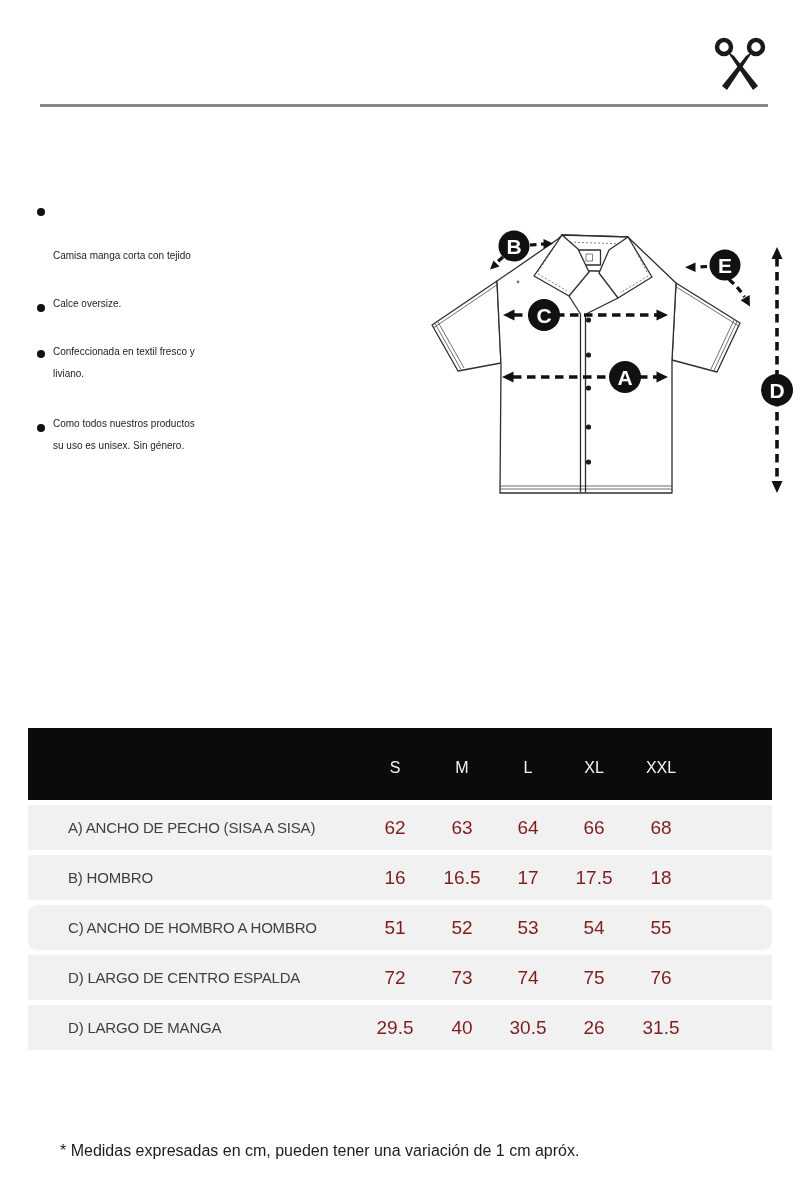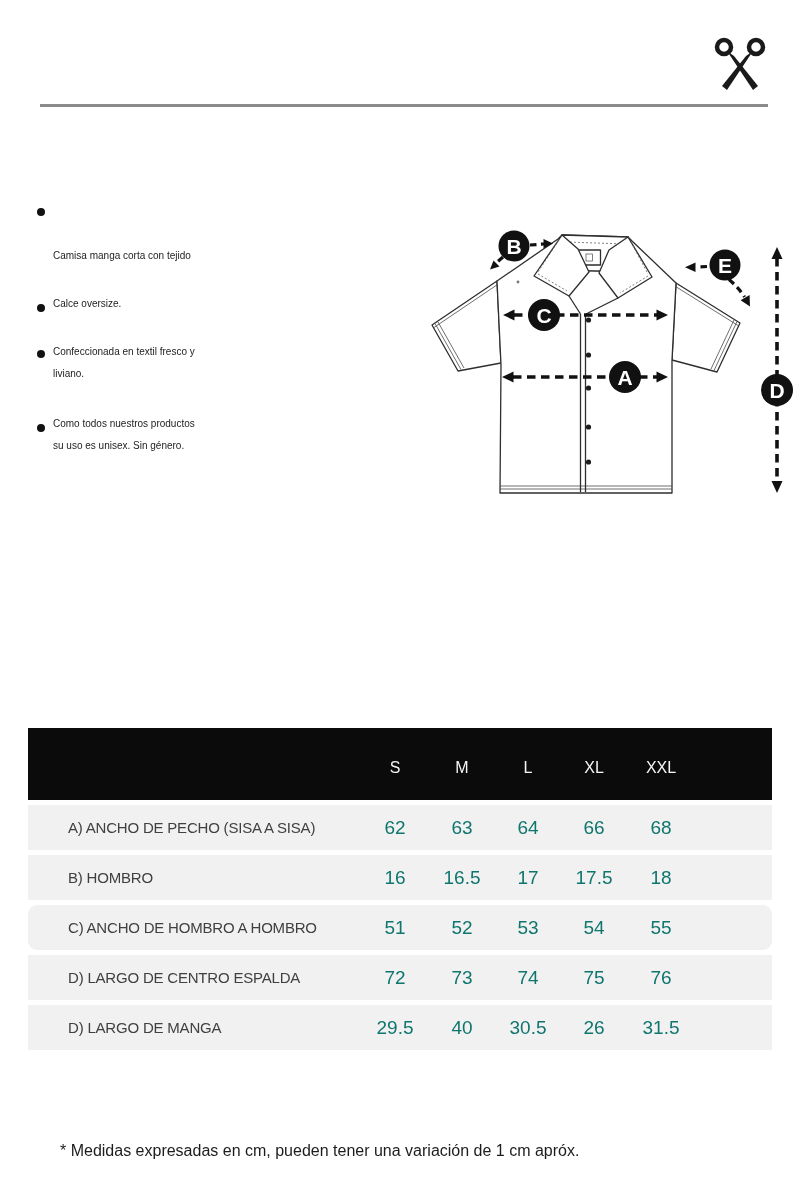--- a/index.html
+++ b/index.html
@@ -51,21 +51,21 @@
   .size-row{
     position:absolute; left:28px; width:744px; height:45px; background:#f1f1f1;
   }
   .r-0{top:805px;} .r-1{top:855px;} .r-2{top:905px;border-radius:9px;} .r-3{top:955px;} .r-4{top:1005px;}
   .row-label{
     position:absolute; left:40px; top:0; line-height:45px;
     font-size:15px; letter-spacing:-0.2px; color:#404040; white-space:nowrap;
   }
   .cell{
     position:absolute; top:0; transform:translateX(-50%);
-    line-height:45px; font-size:19px; color:#0f766e; white-space:nowrap;
+    line-height:45px; font-size:19px; color:#7f1d1d; white-space:nowrap;
   }
   .cx-0{left:367px;} .cx-1{left:434px;} .cx-2{left:500px;} .cx-3{left:566px;} .cx-4{left:633px;}
   
   .footnote{
     position:absolute; left:50px; top:1132px; margin:10px;
     font-size:16px; color:#1c1c1c;
   }
 </style>
 </head>
 <body>

